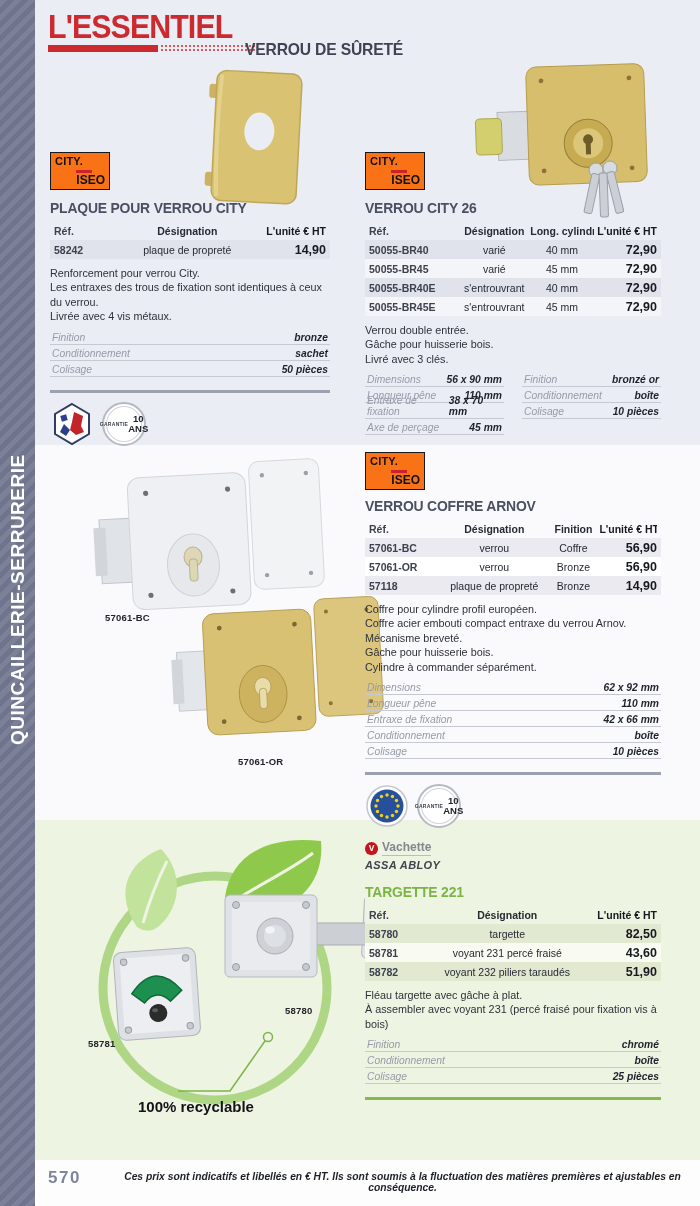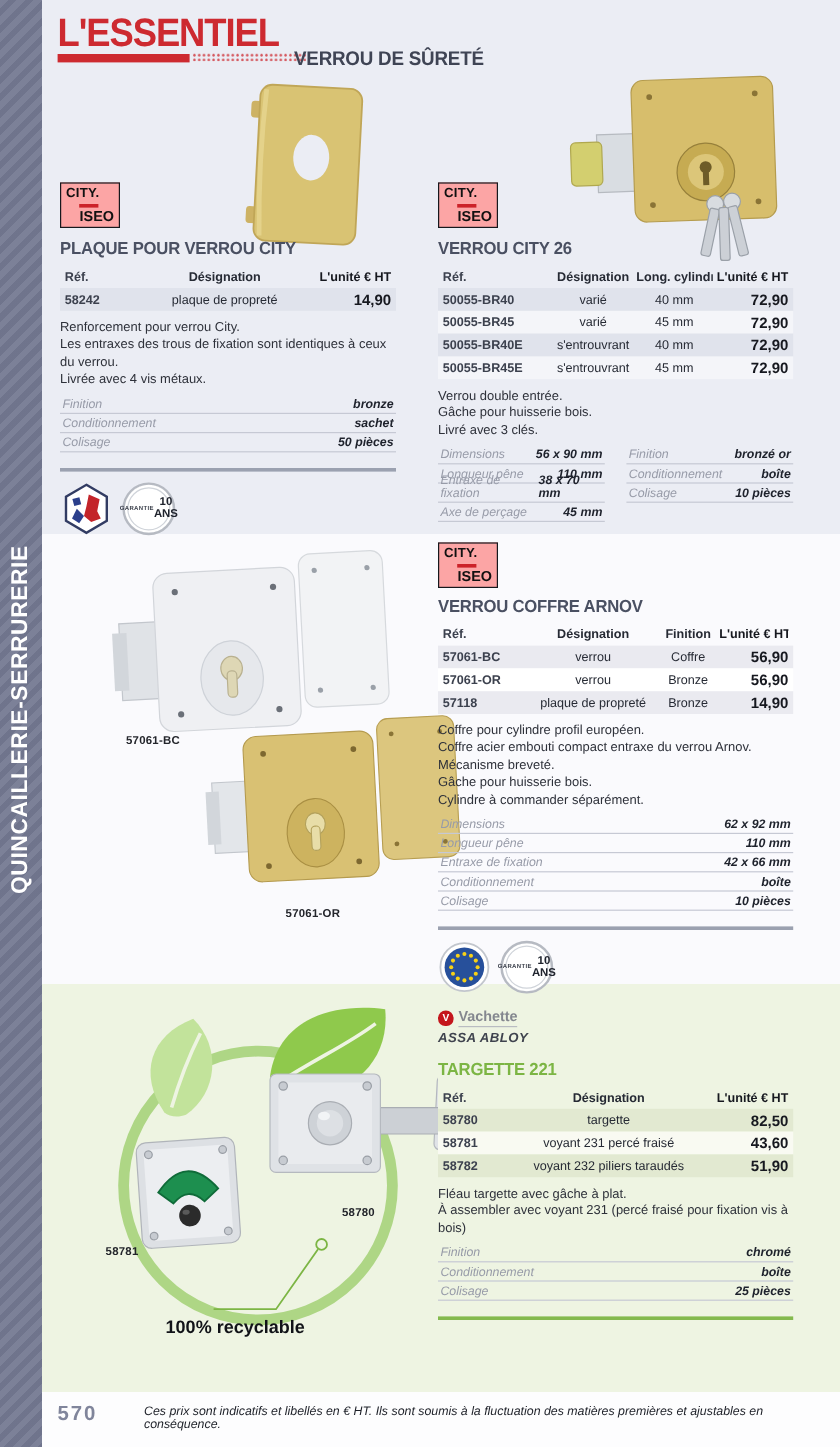--- a/index.html
+++ b/index.html
@@ -27,21 +27,21 @@
   .logo-wrap { position:absolute; left:48px; top:10px; width:210px; }
   .logo-text { color:#cd2a30; font-weight:900; font-size:33px; letter-spacing:-1px;
     transform:scaleX(.92); transform-origin:left; display:inline-block; line-height:1; }
   .logo-bar { width:110px; height:7px; background:#cd2a30; margin-top:2px; }
   .logo-dots { position:absolute; left:112px; bottom:1px; width:95px; height:7px;
     background-image:radial-gradient(#cf3339 1px, transparent 1.2px); background-size:4px 4px; opacity:.8; }
   .page-title { position:absolute; left:245px; top:40px; color:#3f4454; font-weight:800;
     font-size:16.5px; letter-spacing:-.2px; transform:scaleX(.95); transform-origin:left; }
 
   
-  .brandbox { width:50px; height:38px; background:#fca5a5; border:1.5px solid #16181d; position:relative; }
+  .brandbox { width:60px; height:38px; background:#f97316; border:1.5px solid #16181d; position:relative; }
   .brand-city { position:absolute; top:2px; left:4px; font-weight:800; font-size:11px; color:#111; letter-spacing:.2px; }
   .brand-iseo { position:absolute; bottom:2px; right:4px; font-weight:800; font-size:12px; color:#111; }
   .brand-iseo::before { content:''; position:absolute; top:-3px; left:0; width:55%; height:2.5px; background:#cc2229; }
 
   
   .col { position:absolute; }
   .sec-title { font-weight:800; color:#4a5062; font-size:14.5px; letter-spacing:-.2px;
     transform:scaleX(.96); transform-origin:left; margin-bottom:6px; white-space:nowrap; }
   .sec-title.green { color:#7cb544; }
 
@@ -93,22 +93,22 @@
   .vachette-name { color:#84878f; font-weight:800; font-size:12px; border-bottom:1.5px solid #b9bcc2; padding-bottom:1px; }
   .assa { margin-top:3px; color:#3f434e; font-weight:900; font-size:11px; font-style:italic; letter-spacing:.4px; }
 
   
   .img-label { position:absolute; font-size:9.5px; font-weight:800; color:#23252b; letter-spacing:.2px; }
   .eco-text { position:absolute; font-size:15px; font-weight:900; color:#111318; }
 
   
   .page-num { position:absolute; left:48px; top:1168px; font-size:17px; font-weight:900;
     color:#80859b; letter-spacing:1.5px; }
-  .foot-note { position:absolute; left:120px; top:1171px; width:565px; 
-    font-size:10.3px; font-weight:400; font-style:italic; color:#1c1f27; }
+  .foot-note { position:absolute; left:120px; top:1171px; width:565px; text-align:center;
+    font-size:10.3px; font-weight:700; font-style:italic; color:#1c1f27; }
 
   svg { display:block; }
   .abs { position:absolute; }
 </style>
 </head>
 <body>
 
 <div class="page">
 
   <div class="bg bg-top"></div>

